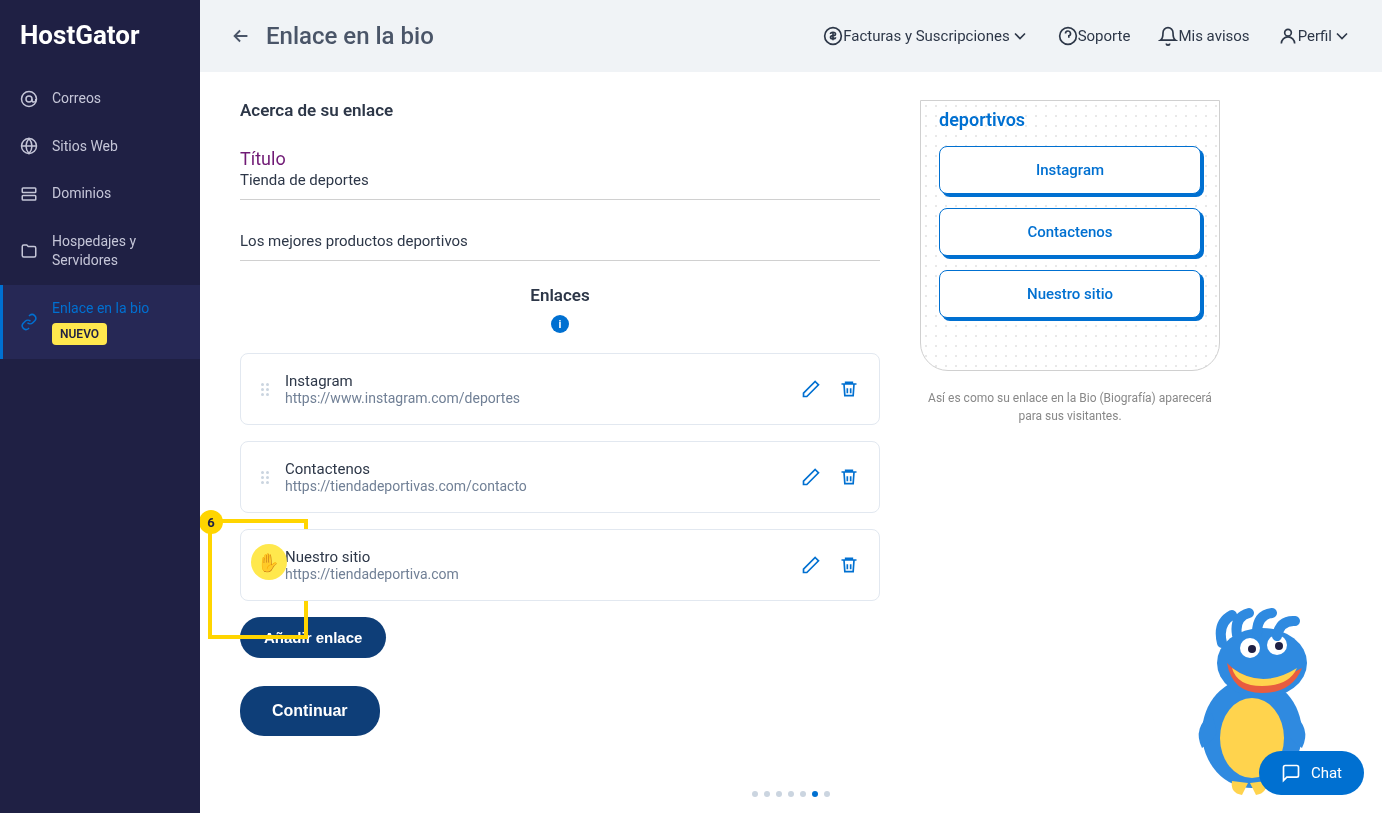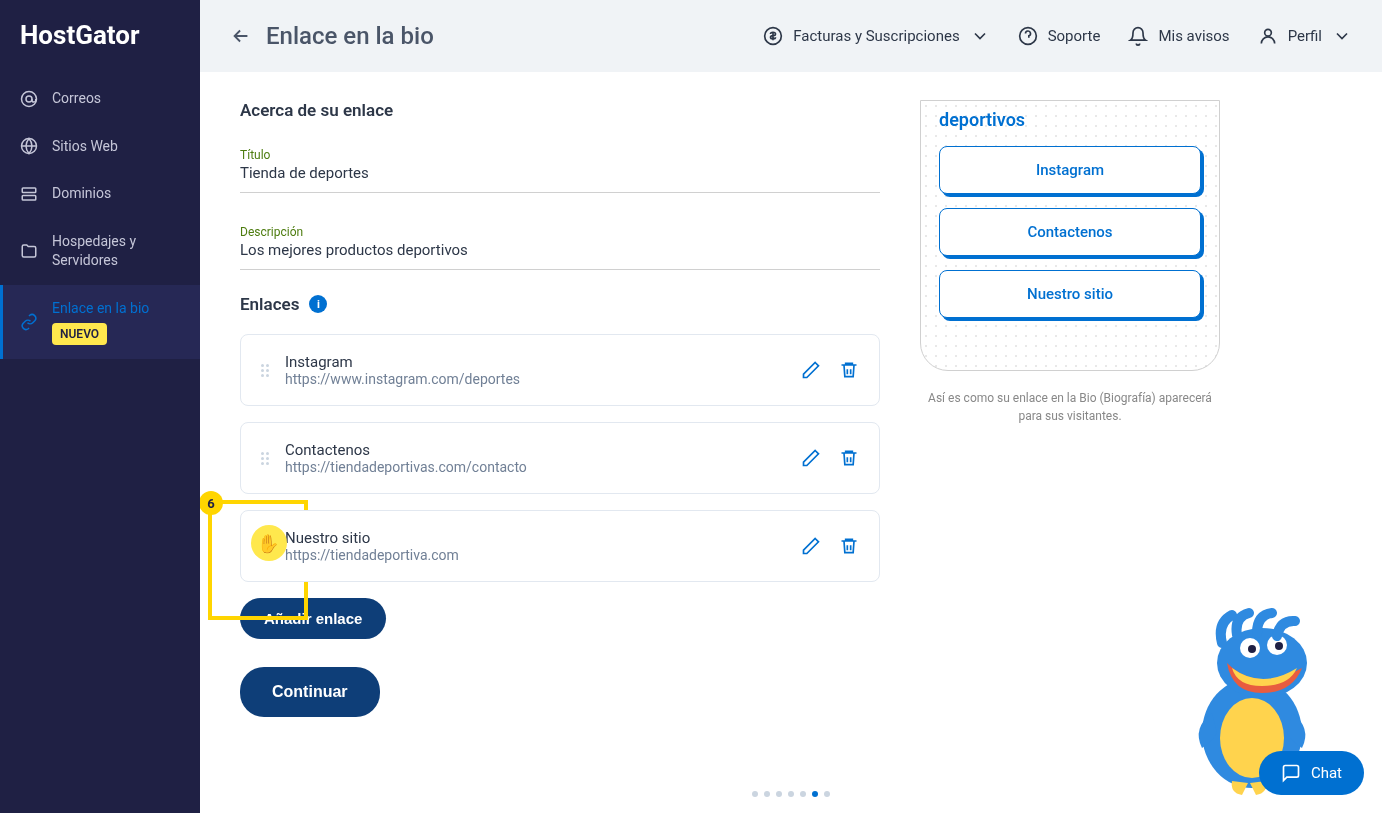--- a/index.html
+++ b/index.html
@@ -10,29 +10,29 @@
 .nav-item { display: flex; align-items: center; gap: 14px; padding: 14px 20px; font-size: 14px; cursor: pointer; color: #c5c6d8; }
 .nav-item.active { color: #0070d1; background: #262855; border-left: 3px solid #0070d1; padding-left: 17px; }
 .nav-item .icon { width: 18px; height: 18px; flex-shrink: 0; }
 .nav-item-text { line-height: 1.4; }
 .badge-new { background: #ffe84d; color: #1f2044; font-size: 12px; font-weight: 600; padding: 3px 8px; border-radius: 4px; display: inline-block; margin-top: 4px; }
 .main { flex: 1; display: flex; flex-direction: column; overflow: hidden; }
 .topbar { height: 72px; display: flex; align-items: center; padding: 0 30px; gap: 28px; background: #f0f3f6; }
 .back-btn { display: flex; align-items: center; gap: 14px; font-size: 24px; font-weight: 500; color: #4a5568; cursor: pointer; }
 .back-btn svg { width: 22px; height: 22px; }
 .spacer { flex: 1; }
-.top-item { display: flex; align-items: center; gap: 10px; font-size: 15px; cursor: pointer; color: #2d3748; }
+.top-item { display: flex; align-items: center; font-size: 15px; cursor: pointer; color: #2d3748; }
 .top-item svg { width: 20px; height: 20px; }
 .content-wrap { flex: 1; background: #fff; margin: 0 0 0 0; display: flex; padding: 28px 40px; gap: 40px; overflow: hidden; position: relative; }
 .form-col { flex: 1; max-width: 640px; }
 .section-title { font-size: 17px; font-weight: 600; margin-bottom: 20px; color: #2d3748; }
 .field { border-bottom: 1px solid #d0d0d0; padding: 8px 0 10px; margin-bottom: 24px; }
-.field-label { font-size: 12px; color: #4d7c0f; margin-bottom: 2px; }
+.field-label { font-size: 18px; color: #701a75; margin-bottom: 2px; }
 .field-value { font-size: 15px; color: #2d3748; }
-.links-header { display: flex; align-items: center; gap: 10px; margin: 12px 0 20px; }
+.links-header { display: flex; align-items: center; gap: 10px; margin: 12px 0 20px; flex-direction: column; }
 .links-header .info { width: 18px; height: 18px; background: #0070d1; color: #fff; border-radius: 50%; display: flex; align-items: center; justify-content: center; font-size: 11px; font-weight: 700; }
 .link-card { border: 1px solid #e2e8f0; border-radius: 8px; padding: 18px 20px; display: flex; align-items: center; gap: 16px; margin-bottom: 16px; background: #fff; position: relative; }
 .drag-handle { color: #cbd5e0; cursor: grab; display: flex; flex-direction: column; gap: 2px; }
 .drag-handle span { display: flex; gap: 2px; }
 .drag-handle i { width: 3px; height: 3px; background: #cbd5e0; border-radius: 50%; display: block; }
 .link-info { flex: 1; }
 .link-name { font-size: 15px; color: #2d3748; }
 .link-url { font-size: 14px; color: #718096; }
 .link-actions { display: flex; gap: 18px; }
 .link-actions svg { width: 20px; height: 20px; cursor: pointer; }
@@ -160,21 +160,20 @@
     <div class="content-wrap">
       <div class="form-col">
         <div class="section-title">Acerca de su enlace</div>
 
         <div class="field">
           <div class="field-label">Título</div>
           <div class="field-value">Tienda de deportes</div>
         </div>
 
         <div class="field">
-          <div class="field-label">Descripción</div>
           <div class="field-value">Los mejores productos deportivos</div>
         </div>
 
         <div class="links-header">
           <div class="section-title" style="margin:0">Enlaces</div>
           <div class="info">i</div>
         </div>
 
         <div class="link-card">
           <div class="drag-handle">

